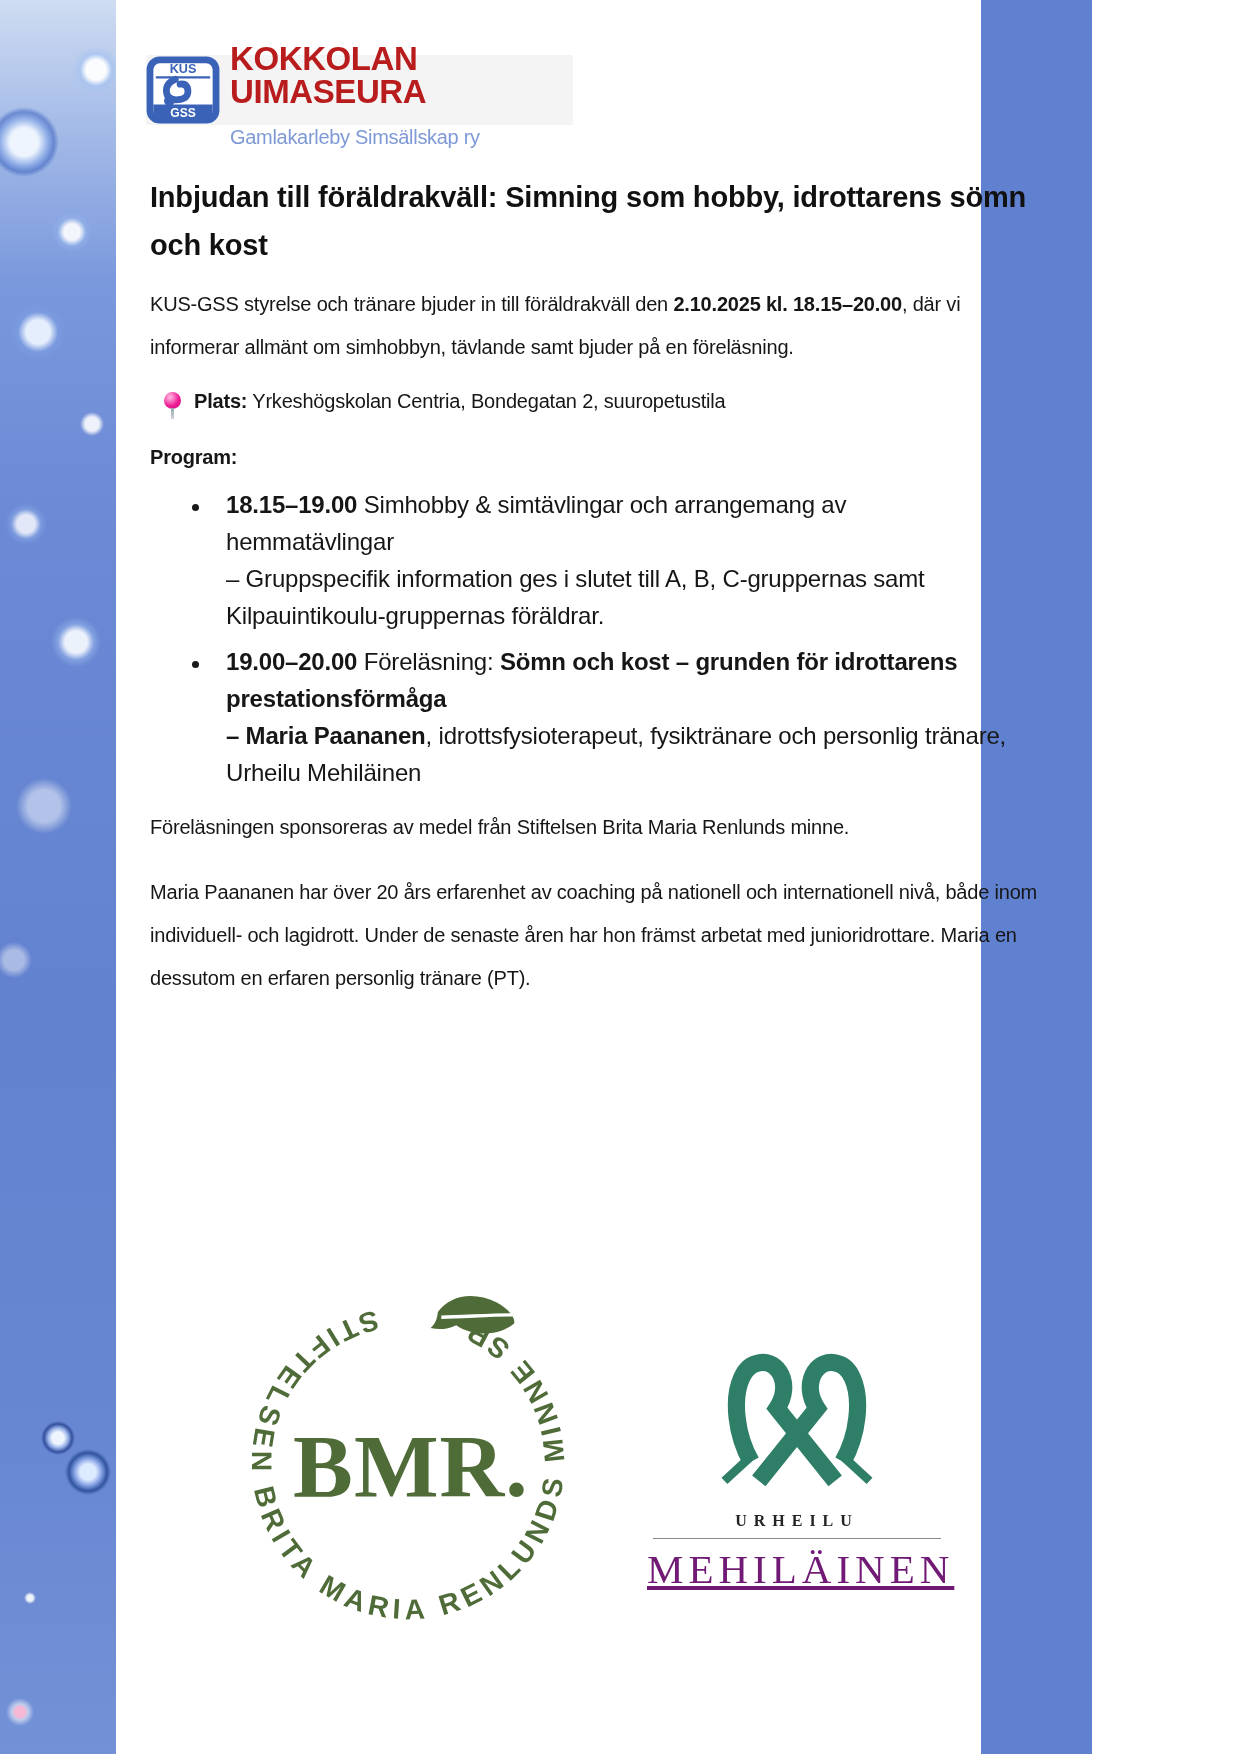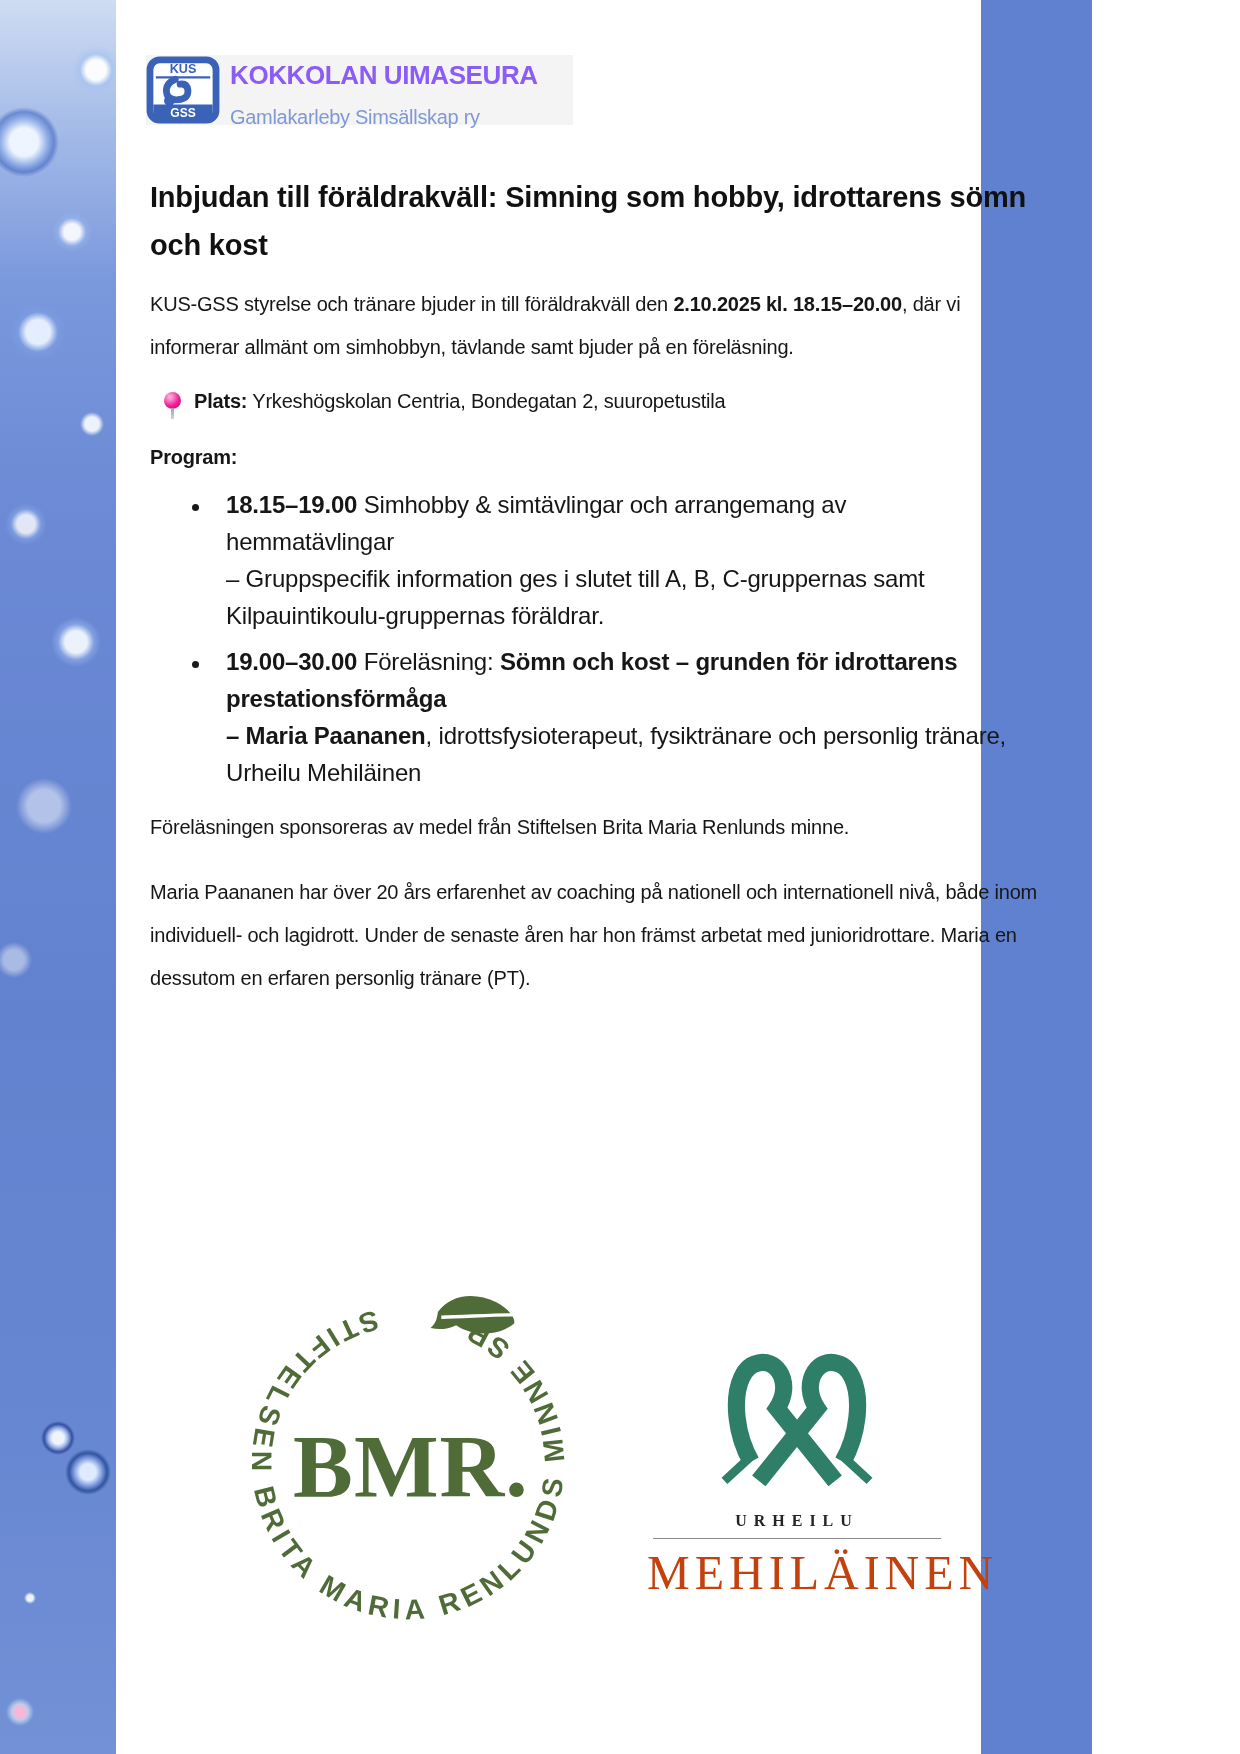--- a/index.html
+++ b/index.html
@@ -49,21 +49,21 @@
       radial-gradient(circle at 95px 1080px, rgba(255,255,255,.35) 0 9px, rgba(0,0,0,0) 16px),
       linear-gradient(180deg,#5d7ecd 0%,#6182d0 38%,#6b8ad4 68%,#85a0de 88%,#9cb2e6 100%);
   }
 
   
   .content{position:absolute;left:150px;top:0;width:920px;height:1754px;}
 
   .club-logo{margin-top:55px;margin-left:-4px;width:427px;height:70px;background:#f4f4f5;display:flex;align-items:center;}
   .club-logo svg{display:block;flex:0 0 auto;}
   .club-text{margin-left:10px;line-height:1;}
-  .club-title{font-size:26px;font-weight:700;color:#8b5cf6;letter-spacing:-0.4px;margin-top:8px;}
+  .club-title{font-size:33px;font-weight:700;color:#b91c1c;letter-spacing:-0.4px;margin-top:8px;}
   .club-subtitle{font-size:20px;color:#7e99d6;margin-top:19px;letter-spacing:-0.3px;}
 
   h1{margin:48px 0 0 0;font-size:29px;line-height:48px;font-weight:700;color:#111;letter-spacing:-0.2px;max-width:900px;}
 
   p{margin:0;font-size:20px;line-height:43px;letter-spacing:-0.2px;max-width:900px;}
   .intro{margin-top:14px;}
   b{font-weight:700;}
 
   .plats{margin-top:11px;padding-left:14px;}
   .pin{display:inline-block;width:17px;height:17px;border-radius:50%;
@@ -85,21 +85,21 @@
 
   
   .logos{position:absolute;top:1262px;left:0;width:920px;height:440px;}
   .bmr{position:absolute;left:63px;top:6px;width:390px;height:390px;}
   .bmr-ring{font-family:"Liberation Sans",sans-serif;font-weight:700;font-size:29px;letter-spacing:4.2px;fill:#4e6b38;}
   .bmr-center{font-family:"Liberation Serif",serif;font-weight:700;font-size:92px;letter-spacing:1px;fill:#4e6b38;}
   .meh{position:absolute;left:497px;top:68px;width:300px;text-align:center;}
   .meh svg{display:block;margin:0 auto;}
   .meh-line1{margin-top:10px;font-family:"Liberation Serif",serif;font-size:16px;letter-spacing:7px;color:#242424;font-weight:600;}
   .meh-divider{margin:8px auto 0 auto;width:288px;height:0;border-top:1.5px solid #8a8a8a;}
-  .meh-line2{margin-top:6px;font-family:"Liberation Serif",serif;font-size:48px;letter-spacing:5px;color:#c2410c;font-weight:500;}
+  .meh-line2{margin-top:6px;font-family:"Liberation Serif",serif;font-size:41px;letter-spacing:5px;color:#701a75;font-weight:500;text-decoration:underline;}
 </style>
 </head>
 <body>
 
 <div class="page">
 
   <div class="band left"></div>
   <div class="band right"></div>
 
   <div class="content">
@@ -127,21 +127,21 @@
     <p class="plats"><span class="pin"></span><b>Plats:</b><span> Yrkeshögskolan Centria, Bondegatan 2, suuropetustila</span></p>
 
     <p class="program-label">Program:</p>
 
     <ul>
       <li>
         <b>18.15–19.00</b><span> Simhobby &amp; simtävlingar och arrangemang av hemmatävlingar</span>
         <span class="block">– Gruppspecifik information ges i slutet till A, B, C-gruppernas samt Kilpauintikoulu-gruppernas föräldrar.</span>
       </li>
       <li>
-        <b>19.00–30.00</b><span> Föreläsning: </span><b>Sömn och kost – grunden för idrottarens prestationsförmåga</b>
+        <b>19.00–20.00</b><span> Föreläsning: </span><b>Sömn och kost – grunden för idrottarens prestationsförmåga</b>
         <span class="block"><b>– Maria Paananen</b><span>, idrottsfysioterapeut, fysiktränare och personlig tränare, Urheilu Mehiläinen</span></span>
       </li>
     </ul>
 
     <p class="closing">
       <span class="block">Föreläsningen sponsoreras av medel från Stiftelsen Brita Maria Renlunds minne.</span>
     </p>
 
     <p class="bio">Maria Paananen har över 20 års erfarenhet av coaching på nationell och internationell nivå, både inom individuell- och lagidrott. Under de senaste åren har hon främst arbetat med junioridrottare. Maria en dessutom en erfaren personlig tränare (PT).</p>
 

